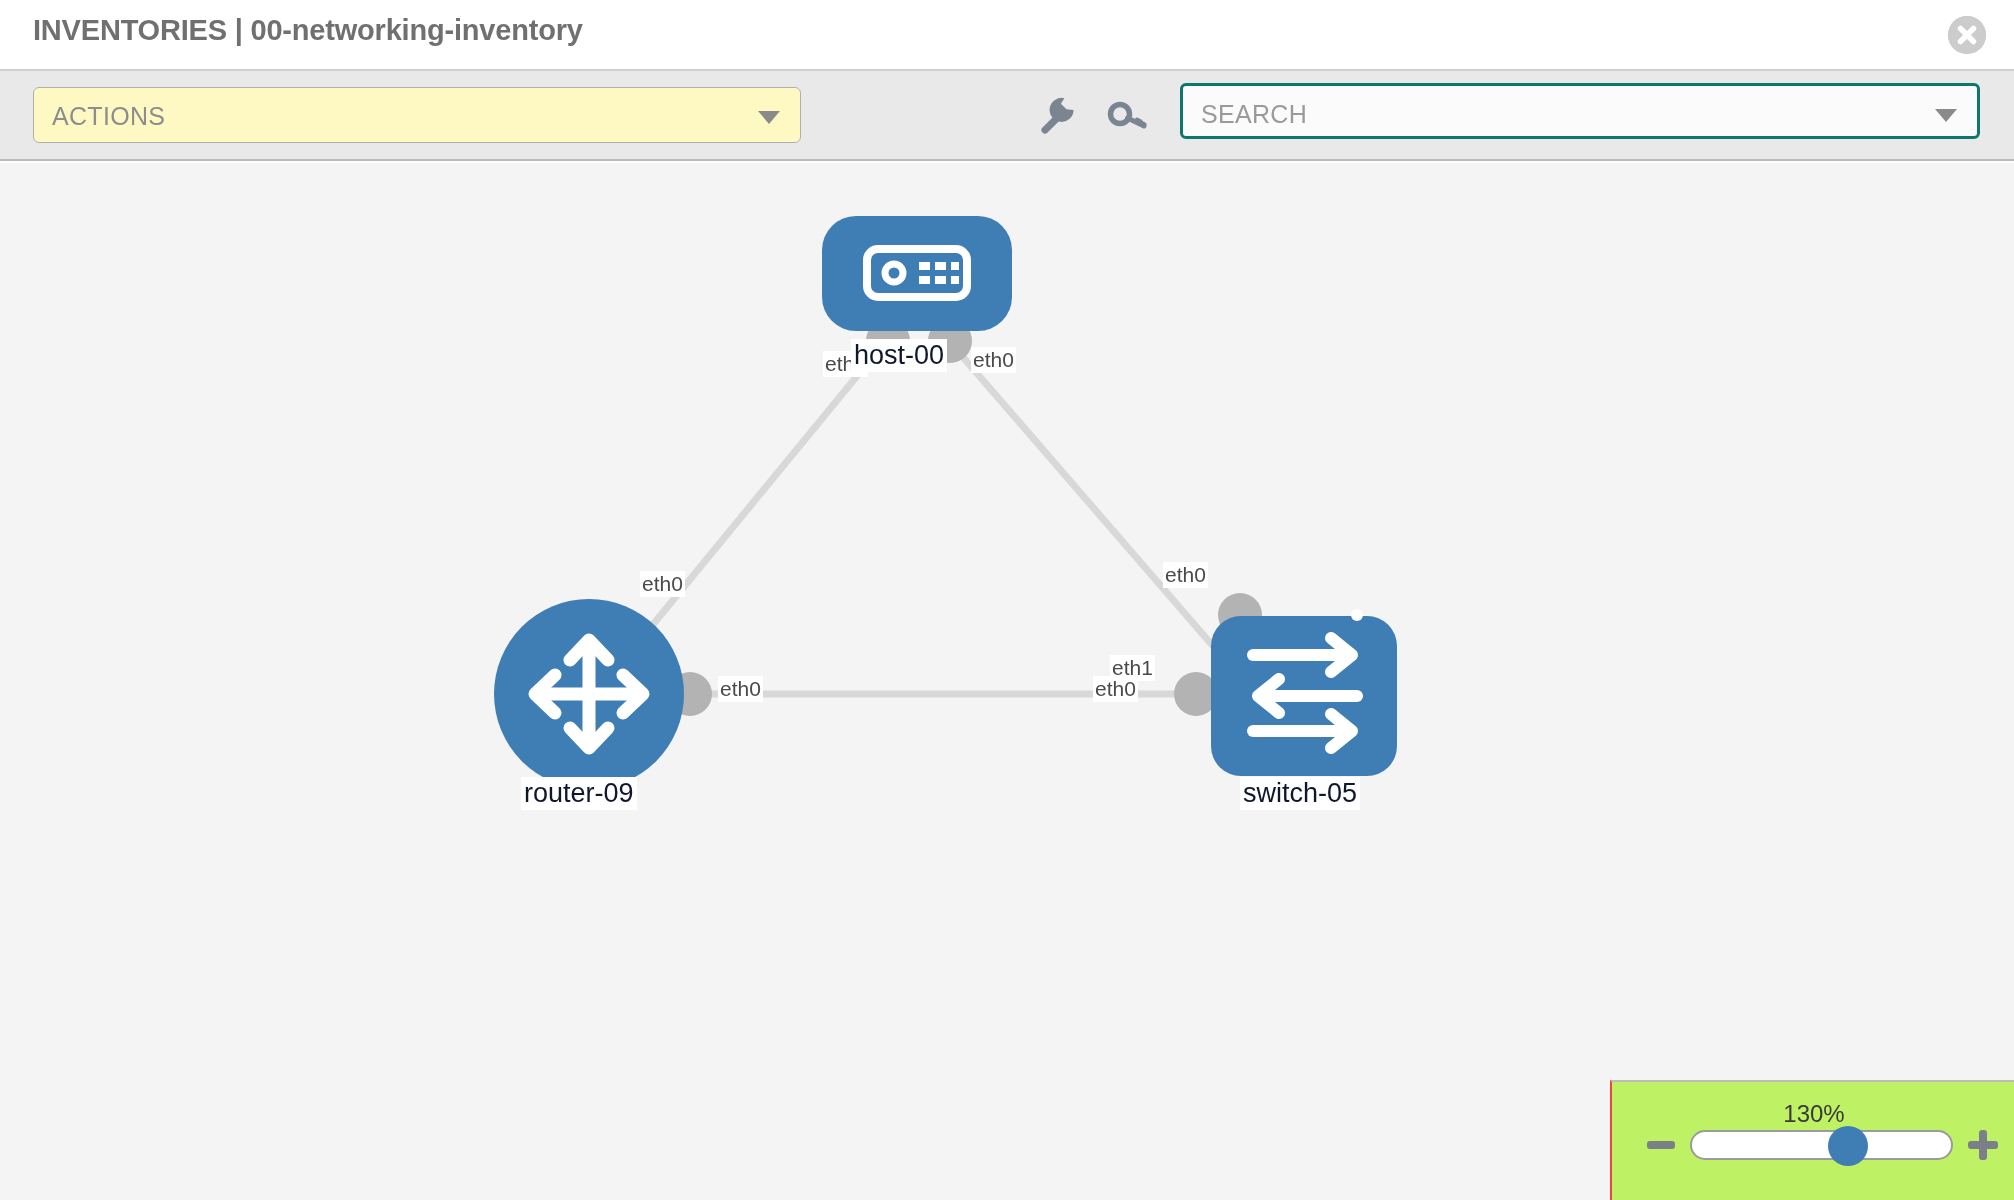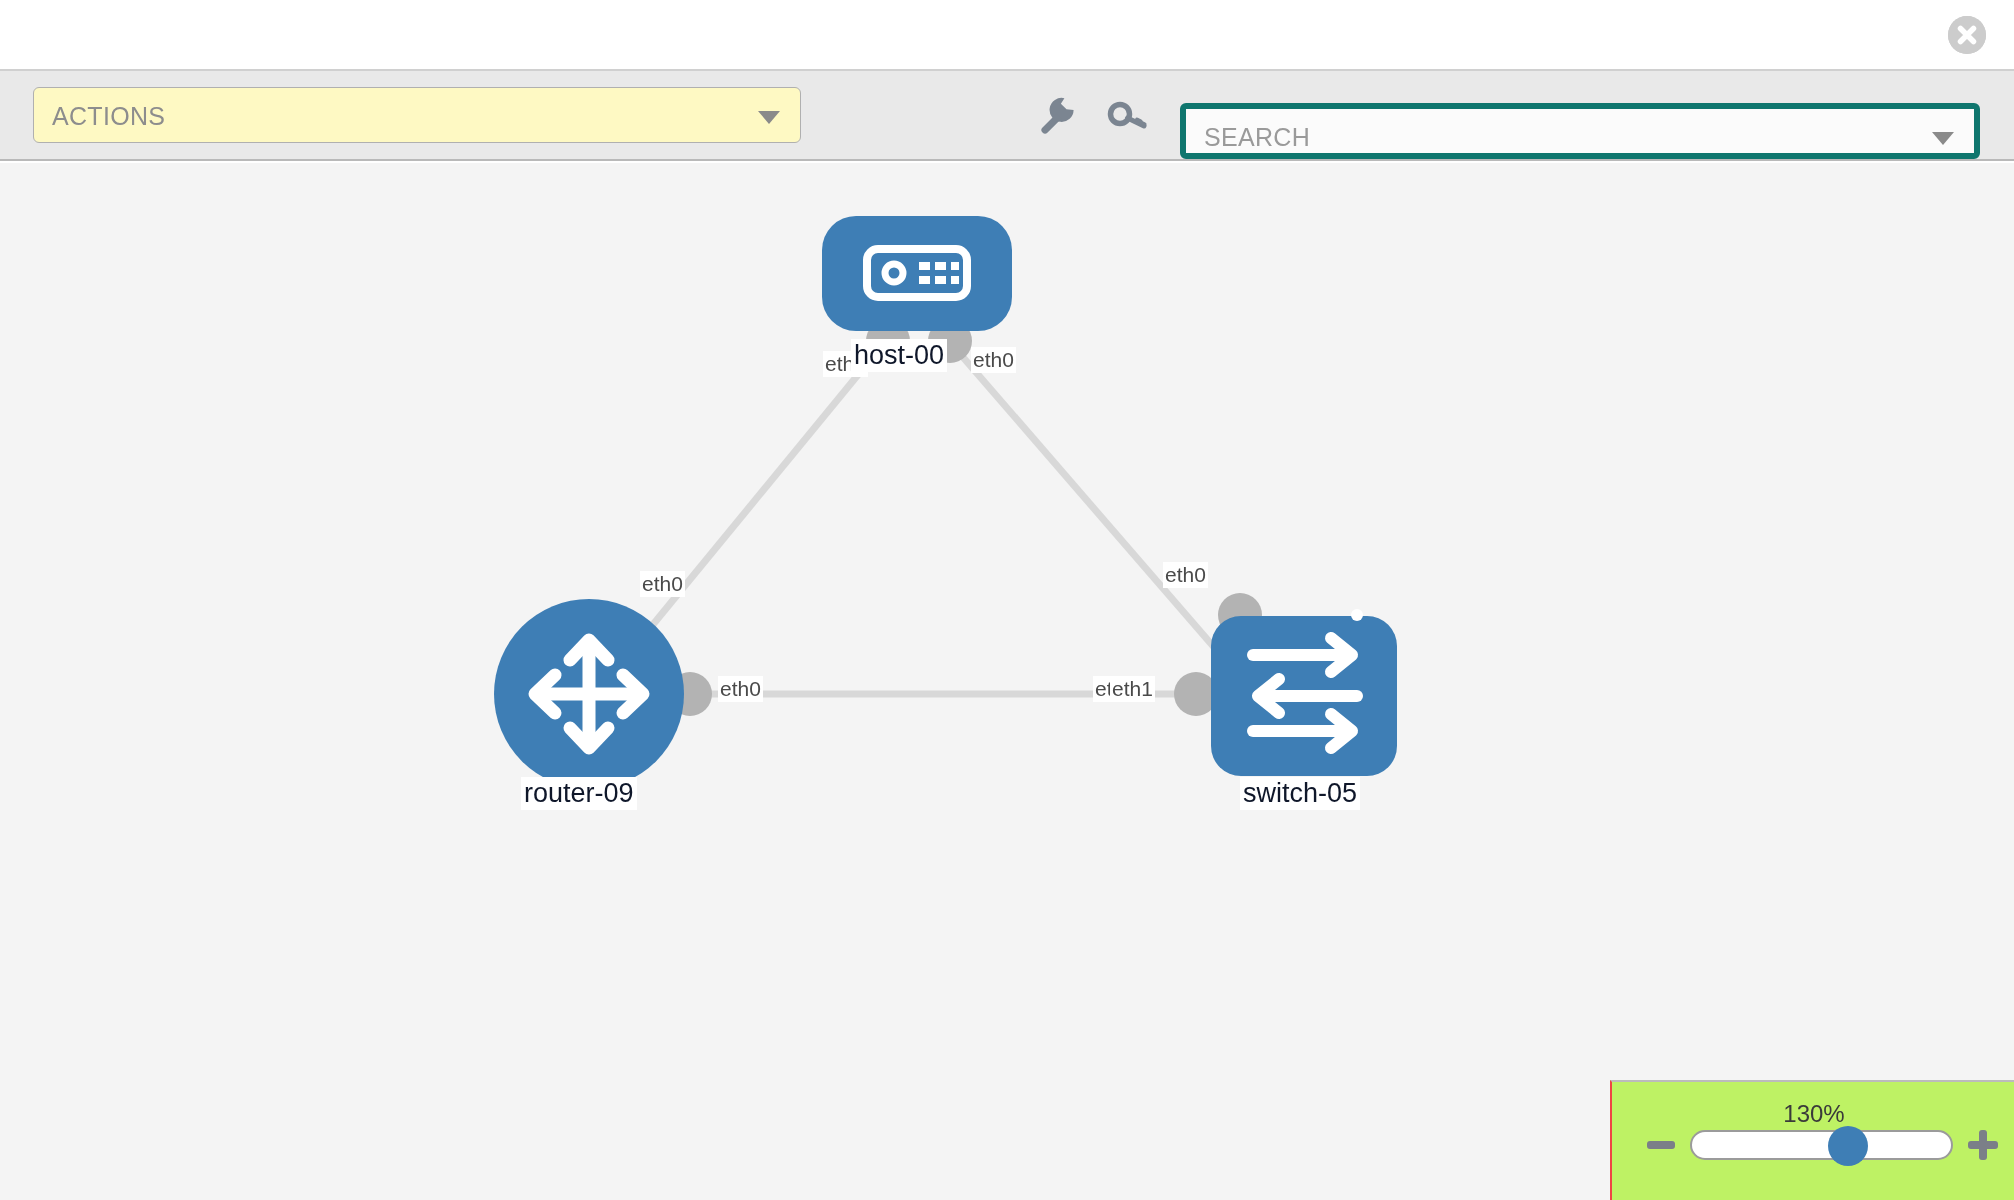--- a/index.html
+++ b/index.html
@@ -64,24 +64,24 @@
   .tool-icon {
     position: absolute; top: 26px;
     width: 44px; height: 40px;
     cursor: pointer;
   }
   .tool-icon svg { display: block; }
   #wrench-icon { left: 1034px; }
   #key-icon    { left: 1106px; }
 
   .search-box {
-    position: absolute; left: 1180px; top: 32px;
+    position: absolute; left: 1180px; top: 12px;
     width: 800px; height: 56px;
     background: #fbfbfb;
-    border: 6px solid #0f766e;
+    border: 3px solid #0f766e;
     border-radius: 6px;
   }
   .search-label {
     position: absolute; left: 18px; top: 14px;
     font-size: 25px; color: #9a9a9a;
     letter-spacing: 0.3px;
   }
 
   
   .canvas {
@@ -152,20 +152,21 @@
   }
   .zoom-plus::before { left: 0; top: 11px; width: 30px; height: 8px; }
   .zoom-plus::after  { left: 11px; top: 0; width: 8px; height: 30px; }
 </style>
 </head>
 <body>
 
 <div id="app">
 
   <div class="header">
+    <div class="header-title">INVENTORIES | 00-networking-inventory</div>
     <div class="close-btn">
       <svg viewBox="0 0 38 38" aria-hidden="true">
         <circle cx="19" cy="19" r="19" fill="#cccccc"></circle>
         <path d="M12.5 12.5 L25.5 25.5 M25.5 12.5 L12.5 25.5" stroke="#ffffff" stroke-width="5.5" stroke-linecap="round"></path>
       </svg>
     </div>
   </div>
 
   <div class="toolbar">
 
@@ -255,21 +256,21 @@
         </g>
       </g>
     </svg>
 
     <span class="iface-label" style="left:823px; top:188px;">eth0</span>
     <span class="iface-label" style="left:971px; top:184px;">eth0</span>
     <span class="iface-label" style="left:640px; top:408px;">eth0</span>
     <span class="iface-label" style="left:1163px; top:399px;">eth0</span>
     <span class="iface-label" style="left:718px; top:513px;">eth0</span>
     <span class="iface-label" style="left:1093px; top:513px;">eth0</span>
-    <span class="iface-label" style="left:1110px; top:513px;">eth1</span>
+    <span class="iface-label" style="left:1110px; top:492px;">eth1</span>
 
     <span class="node-label" style="left:851px; top:176px;">host-00</span>
     <span class="node-label" style="left:521px; top:614px;">router-09</span>
     <span class="node-label" style="left:1240px; top:614px;">switch-05</span>
 
     <div class="zoom-widget">
       <div class="zoom-level">130%</div>
       <div class="zoom-minus"></div>
       <div class="zoom-track">
         <div class="zoom-thumb" id="zoom-thumb" style="left: 135.78px;"></div>

